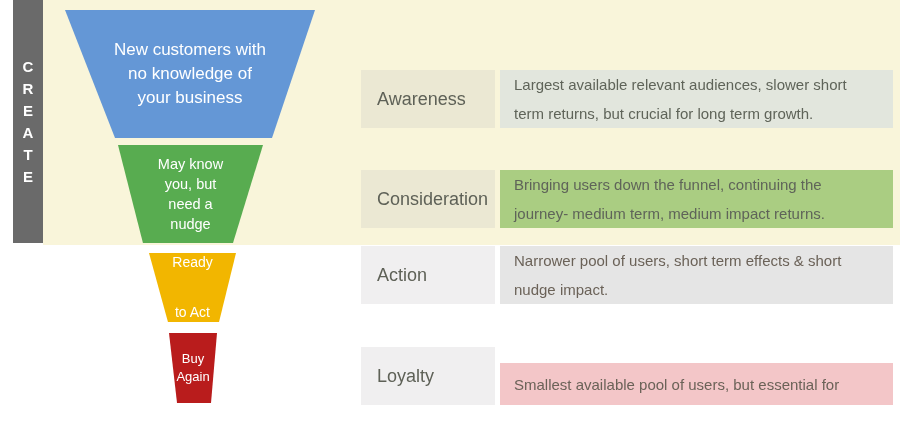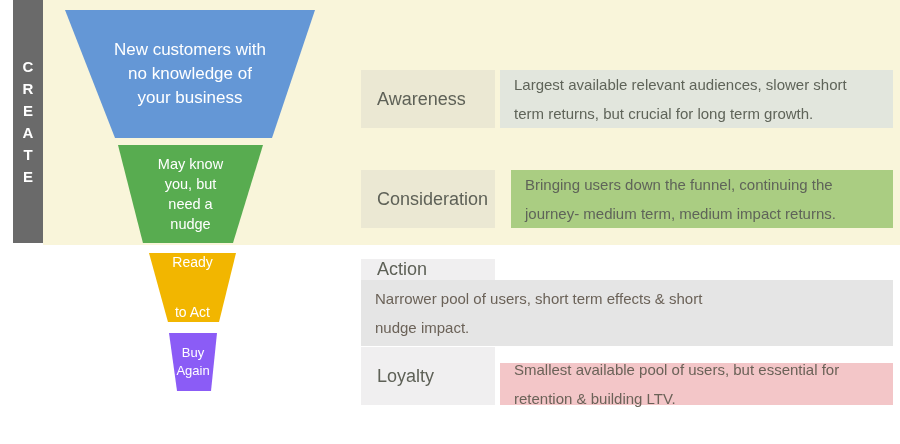--- a/index.html
+++ b/index.html
@@ -46,53 +46,53 @@
     clip-path: polygon(0 0, 100% 0, 79.3% 100%, 17.2% 100%);
     font-size: 14.5px; line-height: 20px;
   }
   .stage-action {
     left: 149px; top: 253px; width: 87px; height: 69px;
     background: #f2b600;
     clip-path: polygon(0 0, 100% 0, 80.5% 100%, 21.8% 100%);
     font-size: 14px; line-height: 19px; justify-content: space-between;
   }
   .stage-loyalty {
-    left: 169px; top: 333px; width: 48px; height: 58px;
-    background: #8b5cf6;
+    left: 169px; top: 333px; width: 48px; height: 70px;
+    background: #b91c1c;
     clip-path: polygon(0 0, 100% 0, 87.5% 100%, 16.7% 100%);
     font-size: 13px; line-height: 18px;
   }
 
   
   .row {
     position: absolute; left: 361px; width: 532px; height: 58px;
     display: flex;
   }
   .row-1 { top: 70px; }
   .row-2 { top: 170px; }
-  .row-3 { top: 259px; flex-direction: column; }
+  .row-3 { top: 246px; }
   .row-4 { top: 347px; border-radius: 24px; }
 
   .row-label {
     width: 134px; flex: none;
     display: flex; align-items: center;
     padding-left: 16px; box-sizing: border-box;
     font-size: 18px; color: #5e6157;
   }
   .row-gap { width: 5px; flex: none; }
   .row-desc {
     flex: 1;
     display: flex; flex-direction: column; justify-content: center;
     padding: 8px 14px; box-sizing: border-box;
     font-size: 15px; line-height: 21px; color: #5f6459; gap: 8px;
   }
   .row-1 .row-label, .row-2 .row-label { background: #ebe8d3; }
   .row-3 .row-label, .row-4 .row-label { background: #f0eff0; }
   .row-1 .row-desc { background: #e2e6dd; }
-  .row-2 .row-desc { background: #aacd82; margin-left: 11px; }
+  .row-2 .row-desc { background: #aacd82; }
   .row-3 .row-desc { background: #e5e5e5; }
   .row-4 .row-desc { background: #f3c6c8; margin-top: 16px; }
   .row-3 .row-desc, .row-4 .row-desc { color: #6b6258; }
 </style>
 </head>
 <body>
 
 <div class="canvas">
 
   <div class="cream-bg"></div>
@@ -154,17 +154,16 @@
       <div>Narrower pool of users, short term effects &amp; short</div>
       <div>nudge impact.</div>
     </div>
   </div>
 
   <div class="row row-4">
     <div class="row-label">Loyalty</div>
     <div class="row-gap"></div>
     <div class="row-desc">
       <div>Smallest available pool of users, but essential for</div>
-      <div>retention &amp; building LTV.</div>
     </div>
   </div>
 
 </div>
 
 </body></html>

